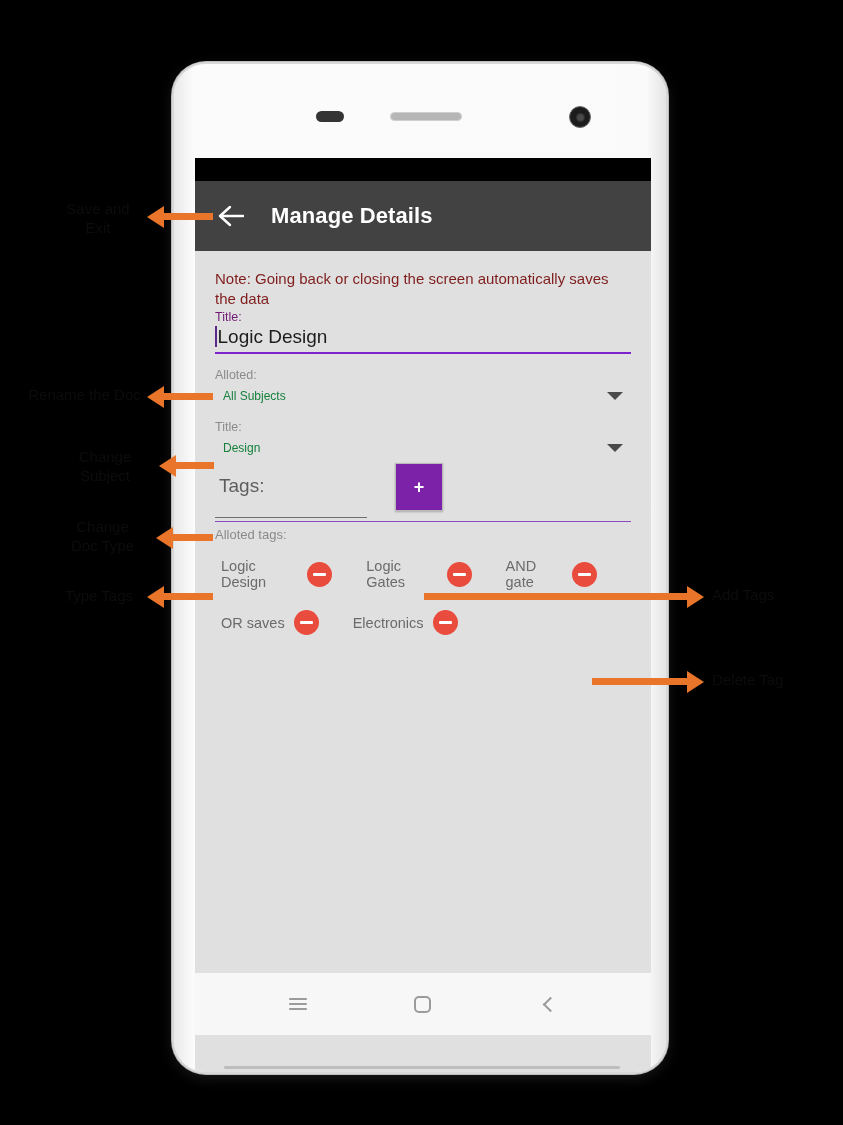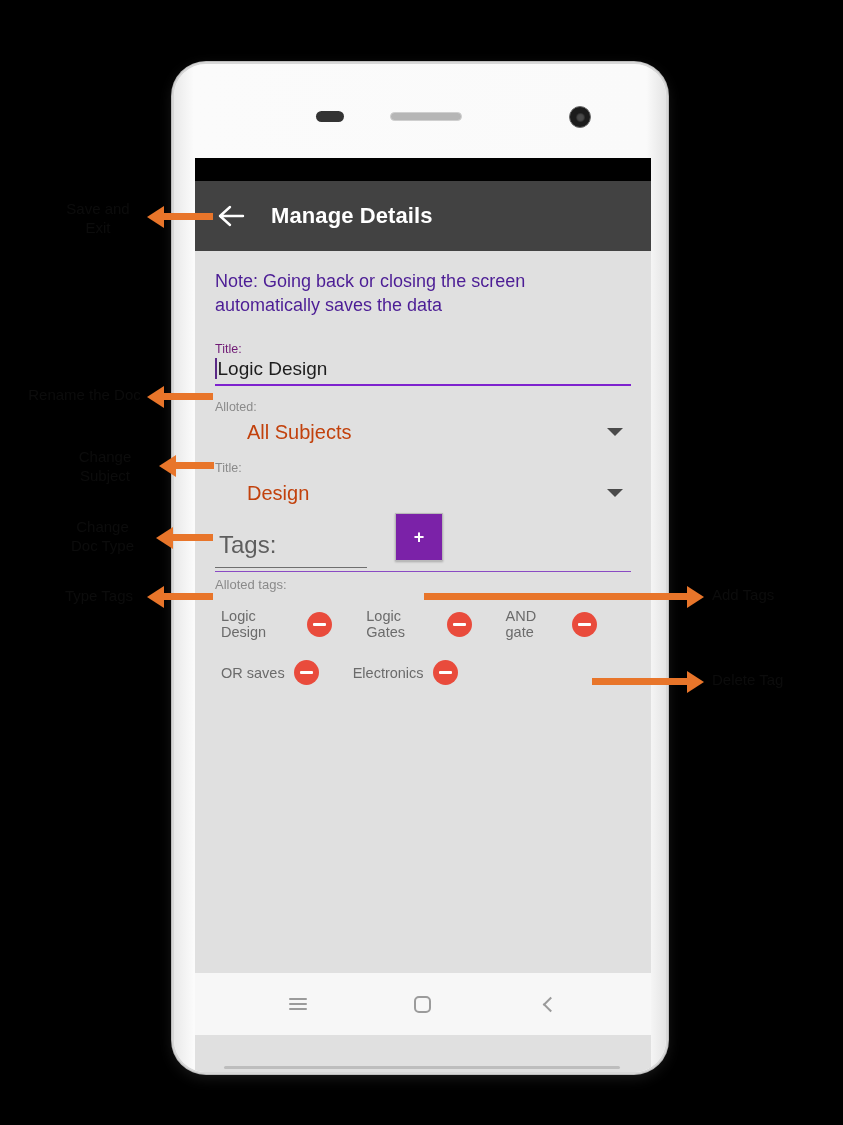--- a/index.html
+++ b/index.html
@@ -119,24 +119,23 @@
   }
 
   
   #content {
     background: #e0e0e0;
     height: calc(100% - 93px);
     padding: 18px 20px 0 20px;
   }
 
   #note-text {
-    color: #4c1d95;
-    font-size: 18px;
+    color: #7f1d1d;
+    font-size: 15px;
     line-height: 1.36;
-    margin-bottom: 24px;
     max-width: 412px;
   }
 
   .field-label {
     font-size: 12.5px;
     color: #8a8a8a;
     margin-bottom: 2px;
   }
   .field-label.accent { color: #701a75; }
 
@@ -165,45 +164,44 @@
   
   .spinner-wrap { margin-bottom: 12px; }
   .spinner-row {
     display: flex;
     align-items: center;
     justify-content: space-between;
     padding: 5px 4px 5px 8px;
     cursor: pointer;
   }
   .spinner-value {
-    font-size: 20px;
-    color: #c2410c;
-    margin-left: 24px;
+    font-size: 12px;
+    color: #15803d;
   }
   .caret-down {
     width: 0; height: 0;
     border-left: 8px solid transparent;
     border-right: 8px solid transparent;
     border-top: 8px solid #4a4a4a;
     margin-right: 4px;
   }
 
   
   #tags-section { margin-top: 10px; }
   #tags-row {
     position: relative;
     display: flex;
     align-items: flex-end;
     height: 46px;
   }
   #tags-input {
     width: 152px;
     border-bottom: 1.5px solid #6f6f6f;
-    padding: 0 4px 8px 4px;
-    font-size: 24px;
+    padding: 0 4px 20px 4px;
+    font-size: 19px;
     color: #5e5e5e;
   }
   #add-tag-button {
     position: absolute;
     left: 180px;
     bottom: 7px;
     width: 48px; height: 48px;
     background: #7b22a8;
     border: 1px solid #b9b9b9;
     display: flex; align-items: center; justify-content: center;

